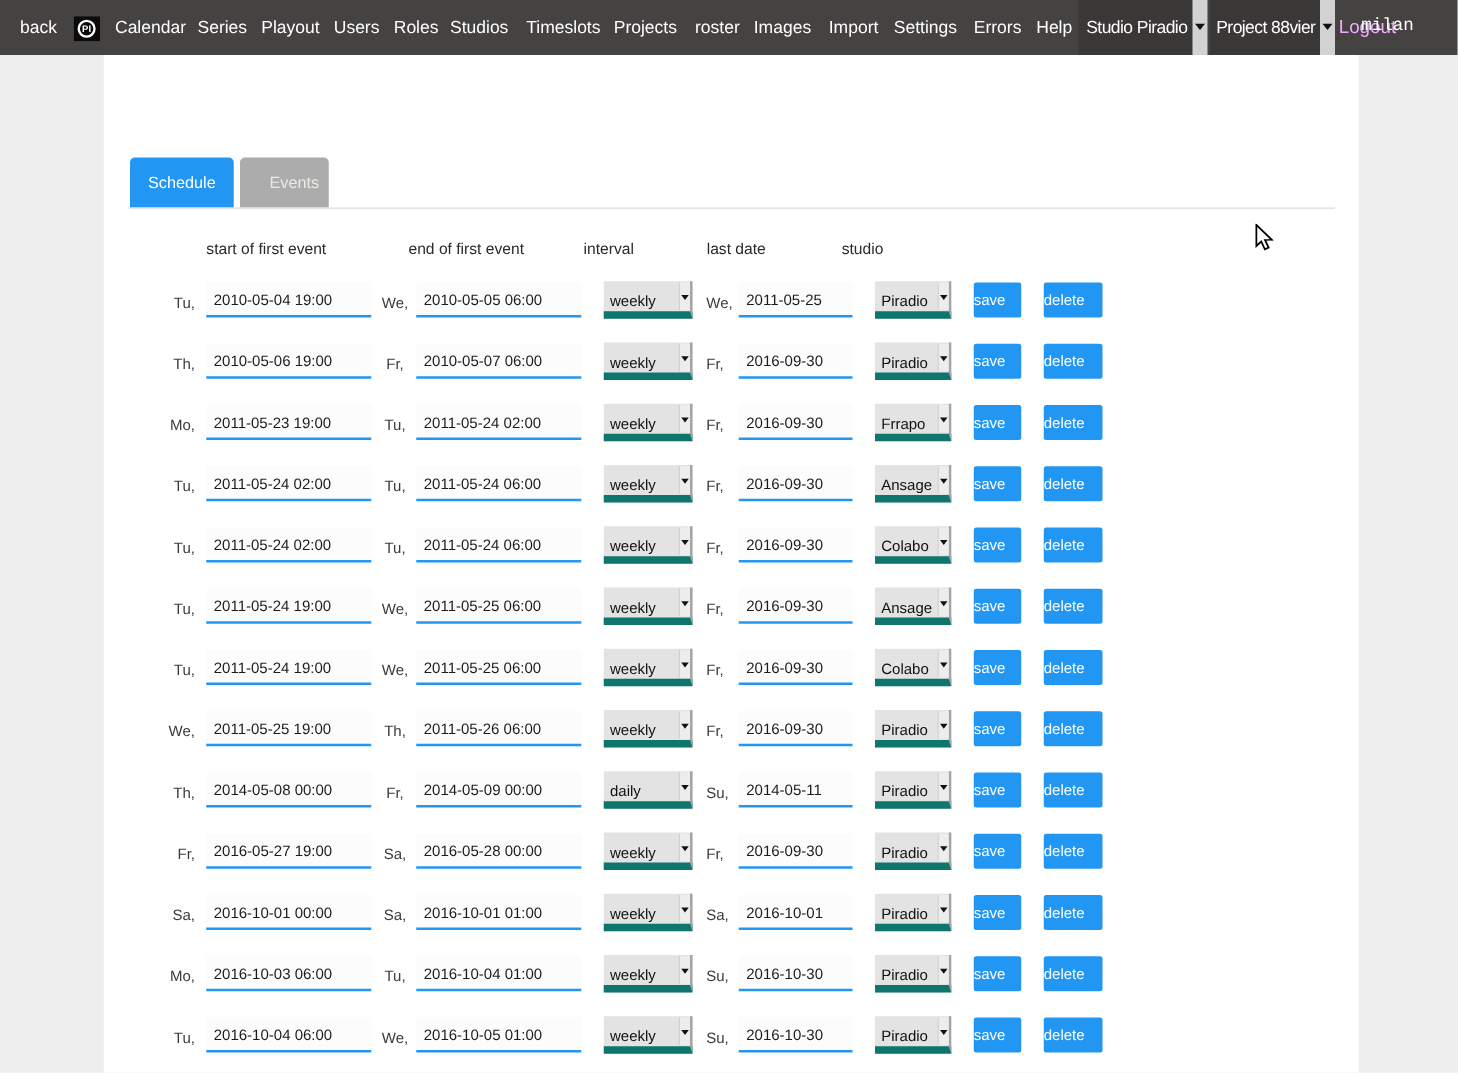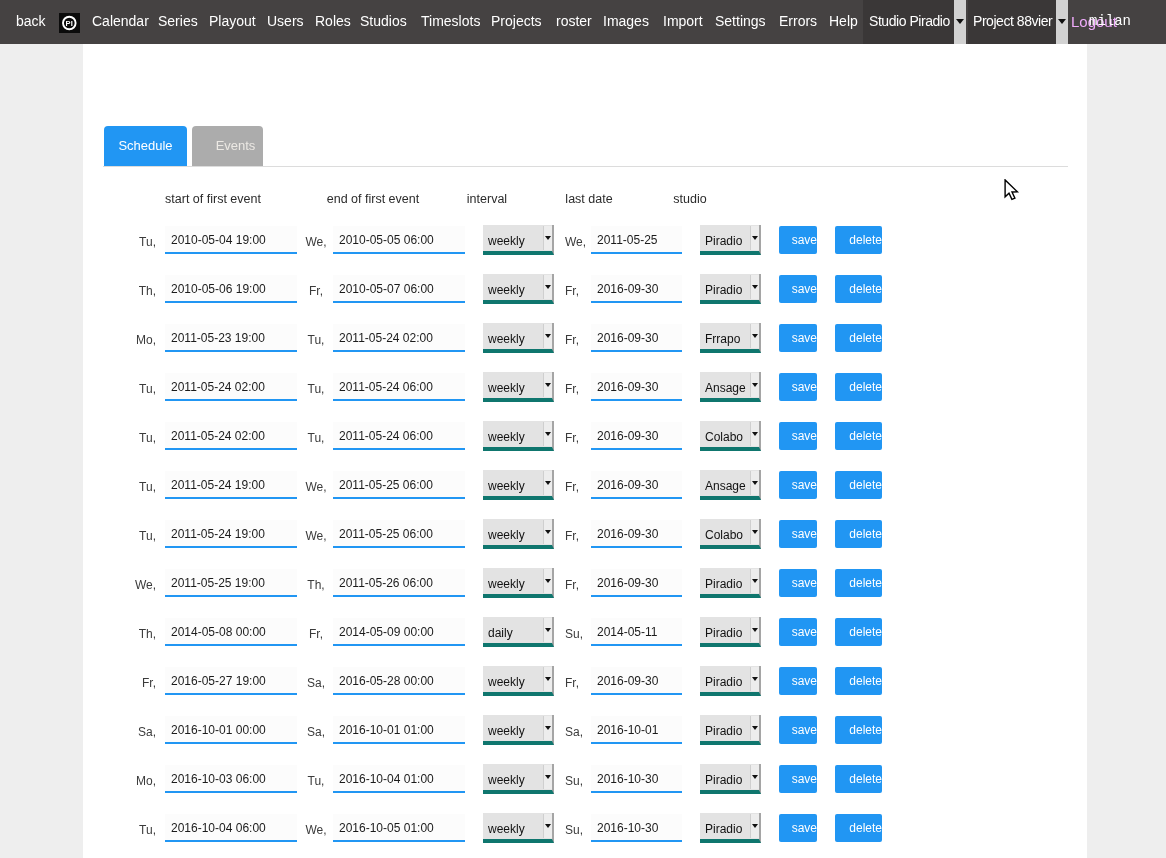--- a/index.html
+++ b/index.html
@@ -21,27 +21,27 @@
 .row{position:absolute;left:16px;width:1166px;height:32px;text-decoration:underline;}
 .dl{position:absolute;top:0;height:30px;line-height:34px;font-size:12px;color:#3b3b3b;white-space:nowrap;}
 .d1{left:91px;width:49px;text-align:right;}
 .d2{left:275px;width:50px;text-align:center;}
 .d3{left:549px;width:50px;text-align:left;}
 .inp{position:absolute;top:1px;height:28px;background:#fcfcfc;border-bottom:2px solid #2196f3;
  font-size:12px;color:#1b1b1b;line-height:28px;padding-left:6px;white-space:nowrap;}
 .i1{left:149px;width:132px;}
 .i2{left:317px;width:132px;}
 .i3{left:575px;width:91px;}
-.sel{position:absolute;top:0;height:30px;background:#e3e3e3;border-right:2px solid #a5a5a5;border-bottom:4px solid #0f766e;}
+.sel{position:absolute;top:0;height:30px;background:#e3e3e3;border-right:2px solid #a5a5a5;border-bottom:6px solid #0f766e;}
 .sel .tx{position:absolute;left:5px;top:0;line-height:32px;font-size:12px;color:#111;white-space:nowrap;}
 .sel .ar{position:absolute;right:0;top:1px;bottom:1px;width:9px;background:#ededed;border-left:1px solid #cfcfcf;}
 .sel .ar:after{content:"";position:absolute;left:1px;top:10px;border-left:3px solid transparent;border-right:3px solid transparent;border-top:4px solid #111;}
 .s1{left:467px;width:71px;}
 .s2{left:684px;width:61px;}
-.btn{position:absolute;top:1px;height:28px;background:#2196f3;border-radius:2px;color:#fff;font-size:12px;text-align:right;line-height:28px;}
+.btn{position:absolute;top:1px;height:28px;background:#2196f3;border-radius:2px;color:#fff;font-size:12px;text-align:left;line-height:28px;}
 .bsave{left:763px;width:38px;}
 .bdel{left:819px;width:47px;}
 </style></head>
 <body>
 <div id="page">
 <div class="card"></div>
 <div class="nav">
 <span class="ni" style="left:16px;">back</span>
 <span class="ni" style="left:92px;">Calendar</span>
 <span class="ni" style="left:158px;">Series</span>

